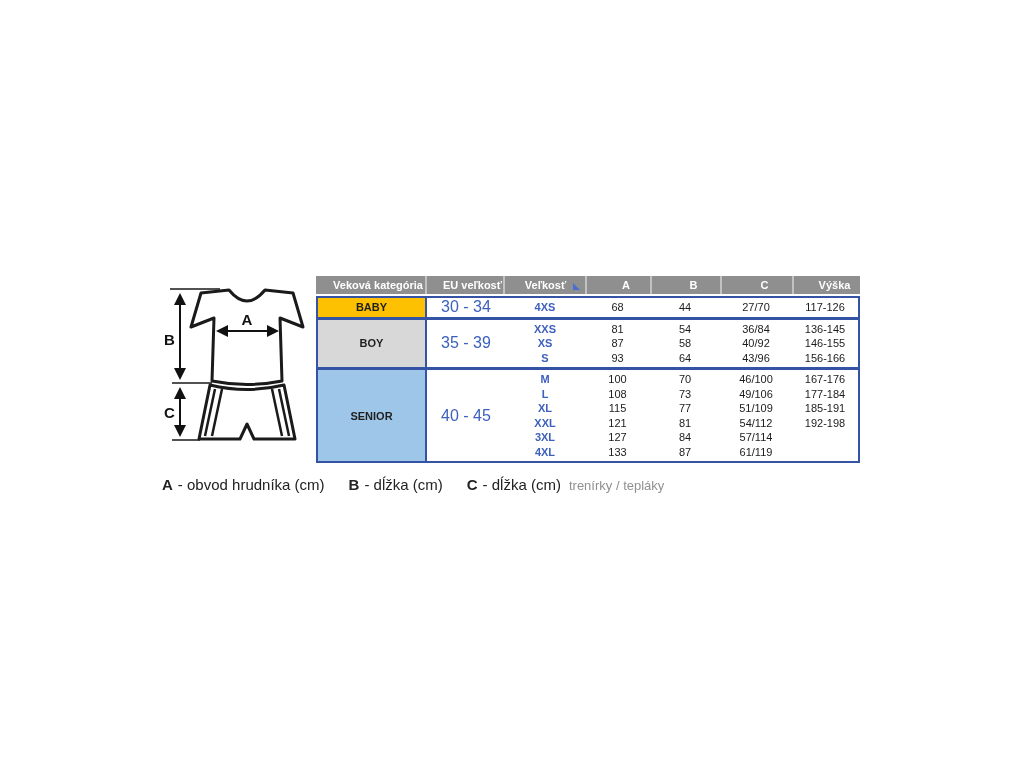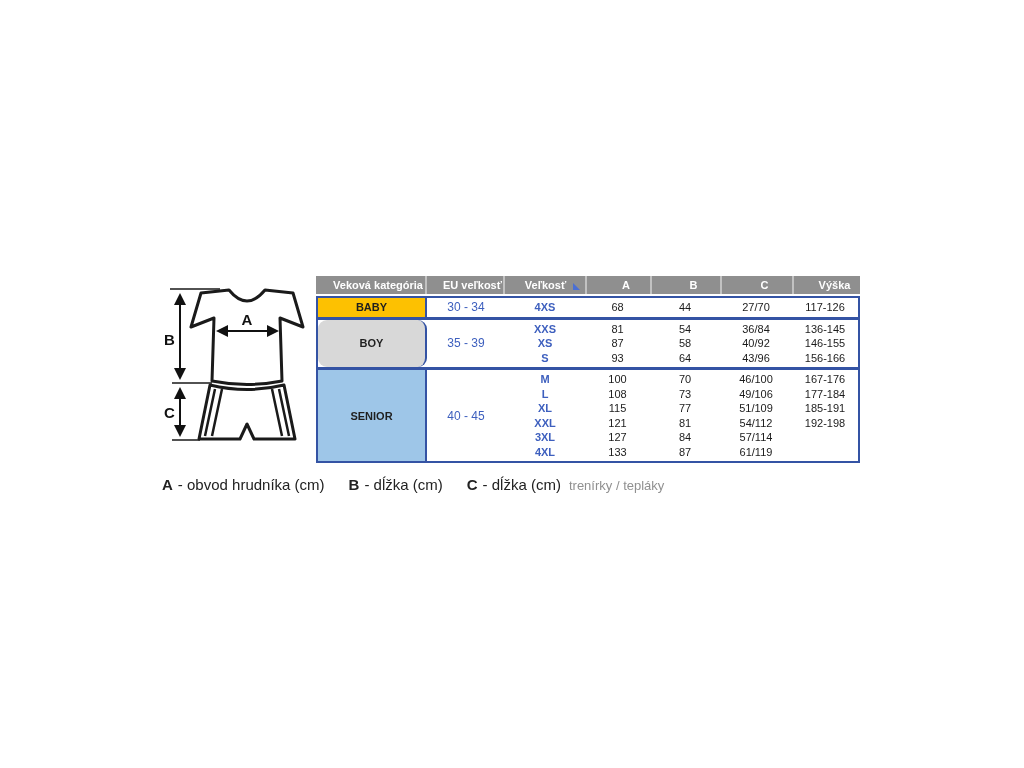--- a/index.html
+++ b/index.html
@@ -19,21 +19,21 @@
   .th.col-size{width:82px;}
   .th.col-a{width:65px;}
   .th.col-b{width:70px;}
   .th.col-c{width:72px;}
   .th.col-h{width:68px;}
   .cursor-icon{display:inline-block;width:0;height:0;border-bottom:7px solid #4A6FD4;border-right:7px solid transparent;margin-left:7px;margin-top:3px;}
 
   .section{display:flex;width:544px;border:2px solid #3453A4;box-sizing:border-box;background:#ffffff;}
   .section + .section{margin-top:-1px;}
   .cat-cell{width:109px;display:flex;align-items:center;justify-content:center;font-weight:bold;font-size:11px;color:#1F1F1F;border-right:2px solid #3453A4;box-sizing:border-box;}
-  .eu-cell{width:78px;display:flex;align-items:center;justify-content:center;font-size:12px;color:#3D5FBE;}
+  .eu-cell{width:78px;display:flex;align-items:center;justify-content:center;font-size:16px;color:#3D5FBE;}
   .rows{display:flex;flex-direction:column;flex:1;padding:2px 0;justify-content:center;}
   .row{display:flex;height:14.5px;align-items:center;}
   .cell{font-size:11px;text-align:center;color:#1B1B1B;box-sizing:border-box;}
   .cell.col-size{width:80px;}
   .cell.col-a{width:65px;}
   .cell.col-b{width:70px;}
   .cell.col-c{width:72px;}
   .cell.col-h{width:66px;}
   .size-label{color:#3D5FBE;font-weight:bold;}
 
@@ -112,21 +112,21 @@
             <div class="row">
               <div class="cell col-size size-label">4XS</div>
               <div class="cell col-a">68</div>
               <div class="cell col-b">44</div>
               <div class="cell col-c">27/70</div>
               <div class="cell col-h">117-126</div>
             </div>
           </div>
         </div>
         <div class="section">
-          <div class="cat-cell" style="background: rgb(216, 216, 216); border-radius: 9px;">BOY</div>
+          <div class="cat-cell" style="background: rgb(216, 216, 216);">BOY</div>
           <div class="eu-cell">35 - 39</div>
           <div class="rows">
             <div class="row">
               <div class="cell col-size size-label">XXS</div>
               <div class="cell col-a">81</div>
               <div class="cell col-b">54</div>
               <div class="cell col-c">36/84</div>
               <div class="cell col-h">136-145</div>
             </div>
             <div class="row">

